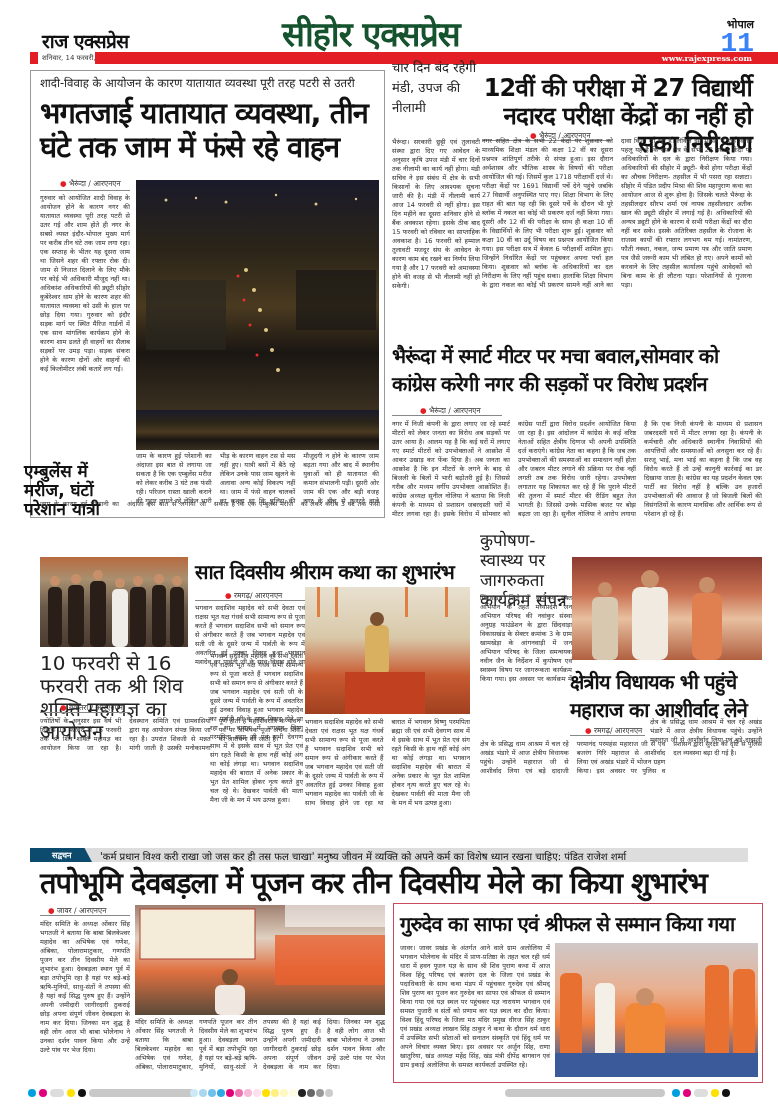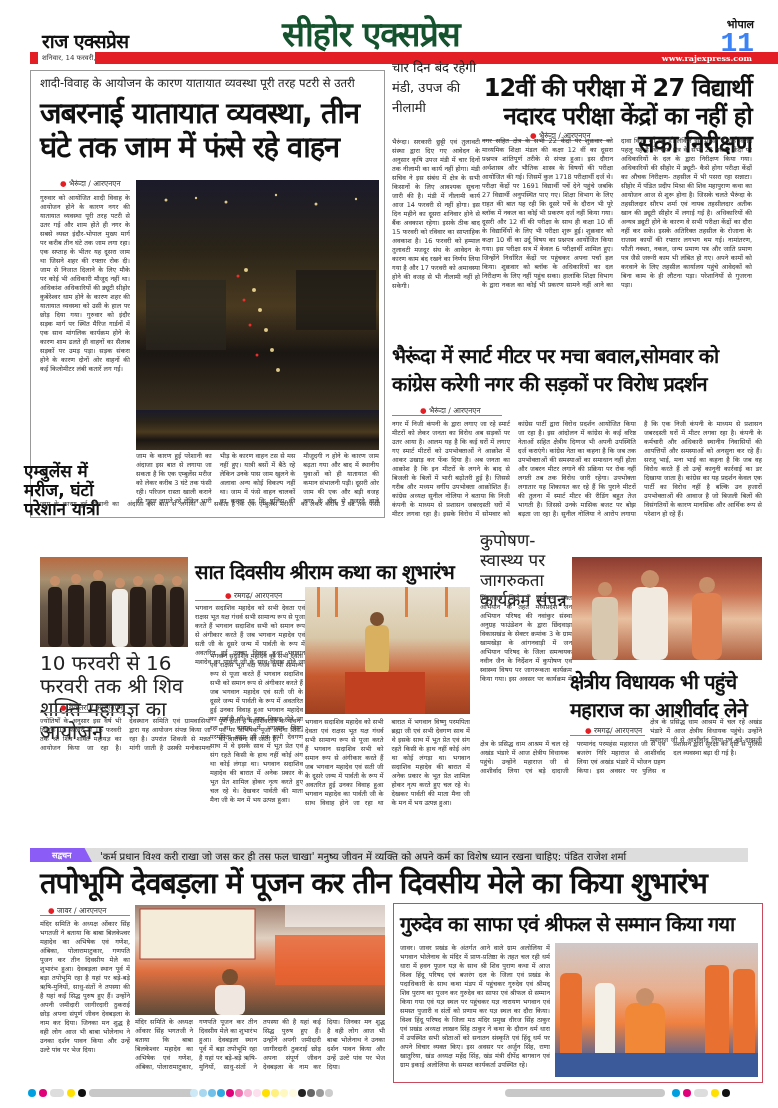--- a/index.html
+++ b/index.html
@@ -30,21 +30,21 @@
   .body-text { font-size: 6.5px; line-height: 9px; color: #333; text-align: justify; overflow: hidden; }
   .photo { overflow: hidden; }
   .photo-night { background: linear-gradient(180deg, #1a1a2a 0%, #2a2418 30%, #4a3a20 55%, #1a1612 75%, #3a3020 100%); }
   .photo-group { background: linear-gradient(180deg, #b86a40 0%, #a89070 25%, #6a5a4a 55%, #4a3a30 100%); }
   .photo-katha { background: linear-gradient(180deg, #e8e0d0 0%, #d8c8a8 40%, #c85a30 70%, #a04020 100%); }
   .photo-pink { background: linear-gradient(180deg, #8a3a30 0%, #c87050 35%, #e8c0a0 60%, #b06040 100%); }
   .photo-sabha { background: linear-gradient(180deg, #a08070 0%, #e0d0c0 30%, #e07040 60%, #5a4a3a 100%); }
   .photo-guru { background: linear-gradient(180deg, #d0c8c8 0%, #e8b090 35%, #f08040 60%, #4060a0 90%); }
 
   .grey-banner { left: 30px; top: 848px; width: 718px; height: 14px; background: #ddd; }
-  .red-tag { left: 30px; top: 848px; width: 62px; height: 14px; background: #8b5cf6; clip-path: polygon(0 0, 88% 0, 100% 100%, 0 100%); }
+  .red-tag { left: 30px; top: 848px; width: 62px; height: 14px; background: #0c4a6e; clip-path: polygon(0 0, 88% 0, 100% 100%, 0 100%); }
   .red-tag span { color: #fff; font-size: 8px; font-weight: bold; position: absolute; left: 22px; top: 1px; }
   .banner-text { left: 100px; top: 849px; font-size: 10px; font-weight: normal; color: #111; }
 
   .dots { top: 1088px; height: 10px; display: flex; align-items: center; gap: 3px; }
   .dot { width: 8px; height: 8px; border-radius: 50%; display: inline-block; }
   .pill { height: 8px; border-radius: 4px; background: #c8c8c8; display: inline-block; }
 </style>
 </head>
 <body>
 
@@ -52,21 +52,21 @@
 <div class="abs masthead-center">सीहोर एक्सप्रेस</div>
 <div class="abs edition">भोपाल</div>
 <div class="abs pageno">11</div>
 <div class="abs redbar-left"></div>
 <div class="abs datebar">शनिवार, 14 फरवरी, 2026</div>
 <div class="abs redbar"></div>
 <div class="abs url">www.rajexpress.com</div>
 
 <div class="abs box" style="left:30px;top:70px;width:355px;height:448px;"></div>
 <div class="abs kicker" style="left:40px;top:75px;width:340px;font-size:11.5px;white-space:nowrap;overflow:hidden;">शादी-विवाह के आयोजन के कारण यातायात व्यवस्था पूरी तरह पटरी से उतरी</div>
-<div class="abs h-xl" style="left:40px;top:96px;width:340px;">जबरनाई यातायात व्यवस्था, तीन घंटे तक जाम में फंसे रहे वाहन</div>
+<div class="abs h-xl" style="left:40px;top:96px;width:340px;">भगतजाई यातायात व्यवस्था, तीन घंटे तक जाम में फंसे रहे वाहन</div>
 <div class="abs byline" style="left:60px;top:178px;">भैरूंदा / आरएनएन</div>
 <div class="abs rule" style="left:40px;top:190px;width:90px;"></div>
 <div class="abs body-text" style="left:40px;top:194px;width:90px;height:260px;">गुरुवार को आयोजित शादी विवाह के आयोजन होने के कारण नगर की यातायात व्यवस्था पूरी तरह पटरी से उतर गई और शाम होते ही नगर के सबसे व्यस्त इंदौर-भोपाल मुख्य मार्ग पर करीब तीन घंटे तक जाम लगा रहा। एक सप्ताह के भीतर यह दूसरा जाम था जिसने शहर की रफ्तार रोक दी। जाम से निजात दिलाने के लिए मौके पर कोई भी अधिकारी मौजूद नहीं था। अधिकांश अधिकारियों की ड्यूटी सीहोर कुबेरेश्वर धाम होने के कारण शहर की यातायात व्यवस्था को उसी के हाल पर छोड़ दिया गया। गुरुवार को इंदौर सड़क मार्ग पर स्थित मैरिज गार्डनों में एक साथ मांगलिक कार्यक्रम होने के कारण शाम ढलते ही वाहनों का सैलाब सड़कों पर उमड़ पड़ा। सड़क संकरा होने के कारण दोनों ओर वाहनों की कई किलोमीटर लंबी कतारें लग गईं।</div>
 <div class="abs photo photo-night" style="left:136px;top:180px;width:243px;height:230px;">
   <svg width="243" height="230">
     <g fill="#ffe8a0" opacity="0.85">
       <circle cx="30" cy="20" r="1.5"></circle>
         <circle cx="60" cy="18" r="1.2"></circle>
         <circle cx="90" cy="22" r="1.5"></circle>
         <circle cx="140" cy="15" r="1.2"></circle>

